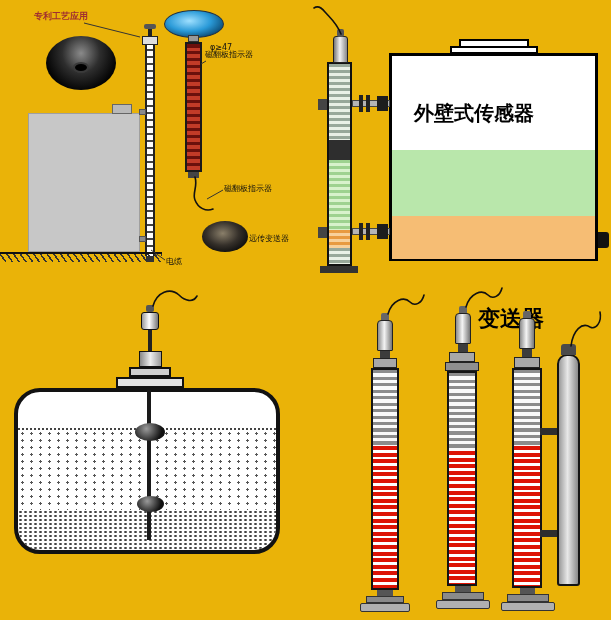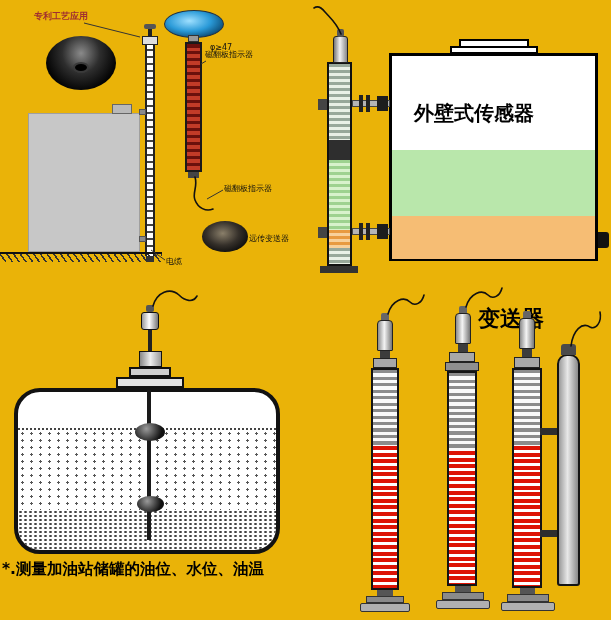--- a/index.html
+++ b/index.html
@@ -96,21 +96,20 @@
   <div class="abs" style="left:135px;top:423px;width:30px;height:18px;border-radius:50%;background:radial-gradient(circle at 38% 32%,#9a9a9a,#111 70%)"></div>
   <div class="abs" style="left:137px;top:496px;width:27px;height:16px;border-radius:50%;background:radial-gradient(circle at 38% 32%,#9a9a9a,#111 70%)"></div>
 
   <div class="abs" style="left:116px;top:377px;width:68px;height:11px;background:#e2e2e2;border:2px solid #111"></div>
   <div class="abs" style="left:129px;top:367px;width:42px;height:10px;background:#cfcfcf;border:2px solid #111"></div>
   <div class="abs" style="left:139px;top:351px;width:23px;height:16px;background:linear-gradient(90deg,#888,#eee 50%,#999);border:1.5px solid #111"></div>
   <div class="abs" style="left:148px;top:329px;width:4px;height:22px;background:#222"></div>
   <div class="abs" style="left:141px;top:312px;width:18px;height:18px;background:linear-gradient(90deg,#999,#fff 45%,#777);border:1.5px solid #111;border-radius:3px"></div>
   <div class="abs" style="left:146px;top:305px;width:8px;height:7px;background:#555;border-radius:2px"></div>
 
-  <div class="cap" style="left:2px;top:559px;font-size:15.5px">*.测量加油站储罐的油位、水位、油温</div>
 
   <div class="cap" style="left:478px;top:304px;font-size:22px">变送器</div>
 
   <div class="abs" style="left:381px;top:313px;width:8px;height:9px;background:#666;border-radius:2px"></div>
   <div class="abs" style="left:377px;top:320px;width:16px;height:31px;background:linear-gradient(90deg,#8a8a8a,#f4f4f4 45%,#777);border:1.5px solid #222;border-radius:4px 4px 1px 1px"></div>
   <div class="abs" style="left:380px;top:351px;width:10px;height:8px;background:#3c3c3c"></div>
   <div class="abs" style="left:373px;top:358px;width:24px;height:10px;background:#a8a8a8;border:1.5px solid #222"></div>
   <div class="abs" style="left:371px;top:368px;width:28px;height:222px;border:2px solid #141414">
     <div class="abs stripe-gray" style="left:0;top:0;width:24px;height:76px"></div>
     <div class="abs stripe-red" style="left:0;top:76px;width:24px;height:142px"></div>

